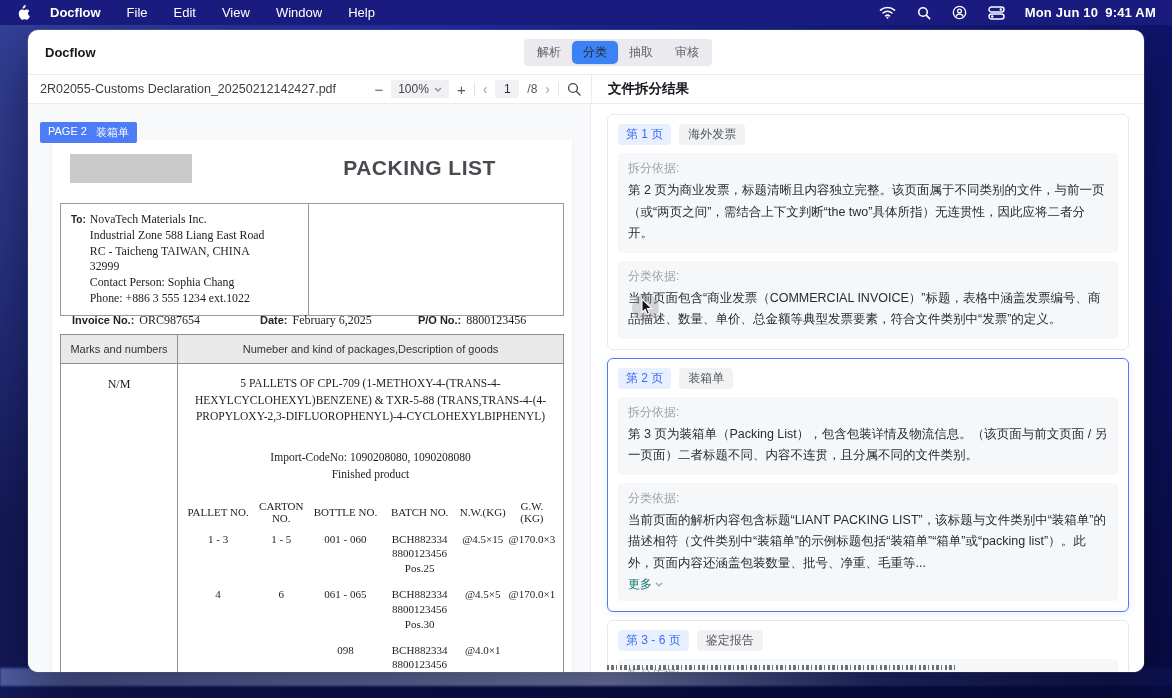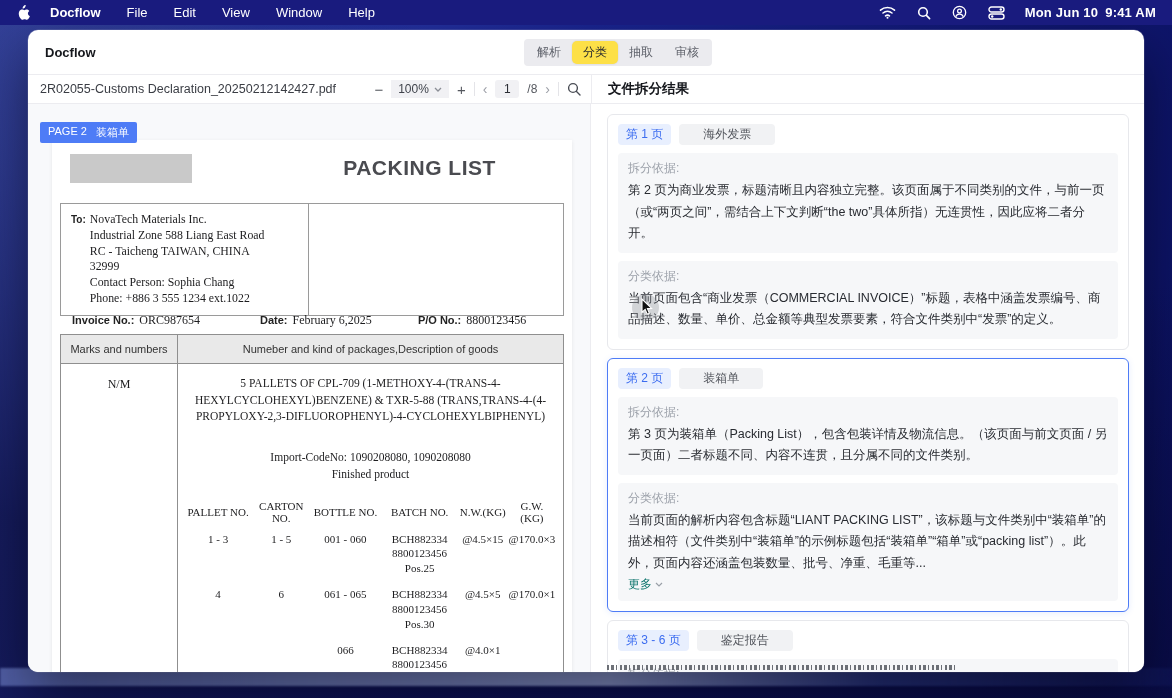--- a/index.html
+++ b/index.html
@@ -31,21 +31,21 @@
     background:#fff; border-radius:10px; overflow:hidden;
     box-shadow:0 22px 55px rgba(0,0,10,.5), 0 0 0 .5px rgba(255,255,255,.25); }
 
   .win-header { position:absolute; left:0; top:0; right:0; height:45px;
     border-bottom:1px solid #ececf0; display:flex; align-items:center; padding:0 17px; }
   .win-title { font-size:13px; font-weight:bold; color:#15171c; }
 
   .segmented { position:absolute; left:496px; top:9px; display:flex;
     background:#ebebef; border-radius:4px; padding:2px; }
   .segmented .seg { font-size:12px; color:#5f626b; padding:3px 11px; border-radius:5px; cursor:default; }
-  .segmented .seg.active { background:#fde047; color:#26282e; font-weight:500;
+  .segmented .seg.active { background:#3b82f6; color:#26282e; font-weight:500;
     box-shadow:0 0 2px rgba(0,0,0,.12);text-align:center; }
 
   .win-toolbar { position:absolute; left:0; top:45px; right:0; height:29px;
     border-bottom:1px solid #ececf0; display:flex; }
   .tb-left { width:563px; display:flex; align-items:center; padding:0 10px 0 12px; }
   .filename { font-size:12.5px; color:#3a3d44; white-space:nowrap; overflow:hidden; }
   .tb-controls { margin-left:auto; display:flex; align-items:center; gap:8px; }
   .tb-btn { color:#55585f; font-size:15px; line-height:1; cursor:default; }
   .zoom-box { background:#f1f1f4; border-radius:0; padding:2px 7px; font-size:12px;
     color:#3f434b; display:flex; align-items:center; gap:5px; }
@@ -103,21 +103,21 @@
 
   
   .results { flex:1; position:relative; overflow:hidden; background:#fff; }
   .cards { position:absolute; left:16px; right:15px; top:10px; display:flex;
     flex-direction:column; gap:8px; }
   .card { border:1px solid #e7e8ec; border-radius:6px; padding:9px 10px 10px; background:#fff;
     display:flex; flex-direction:column; gap:8px; }
   .card.selected { border-color:#4e7cf6; box-shadow:0 1px 6px rgba(78,124,246,.14); }
   .card-head { display:flex; gap:8px; align-items:center; }
   .badge-page { background:#e8effe; color:#3b6cf0; font-size:12px; padding:2px 8px; border-radius:4px; }
-  .badge-type { background:#f1f2f4; color:#53565d; font-size:12px; padding:2px 24px; border-radius:4px; }
+  .badge-type { background:#f1f2f4; color:#53565d; font-size:12px; padding:2px 9px; border-radius:4px; }
   .reason { background:#f6f7f9; border-radius:4px; padding:7px 10px 8px; }
   .reason-label { font-size:12px; color:#9ba0a9; margin-bottom:3px; }
   .reason-text { font-size:12.5px; color:#282b31; line-height:1.72; }
   .more-link { font-size:12px; color:#0f766e; margin-top:2px; display:inline-flex; align-items:center; gap:3px; }
   .clipped-line { position:absolute; left:16px; top:561px; width:348px; height:5px; opacity:.8;
     background:repeating-linear-gradient(90deg,#4a4e56 0 2px, transparent 2px 4px,
       #4a4e56 4px 7px, transparent 7px 9px, #4a4e56 9px 10px, transparent 10px 13px); }
 
   
   .cursor { position:absolute; left:610px; top:268px; z-index:30; pointer-events:none; }
@@ -309,21 +309,21 @@
                   <td>061 - 065</td>
                   <td>BCH882334
 8800123456
 Pos.30</td>
                   <td>@4.5×5</td>
                   <td>@170.0×1</td>
                 </tr>
                 <tr>
                   <td></td>
                   <td></td>
-                  <td>066</td>
+                  <td>098</td>
                   <td>BCH882334
 8800123456
 Pos.35</td>
                   <td>@4.0×1</td>
                   <td></td>
                 </tr>
 
               </tbody>
                 </table>
             </div>

